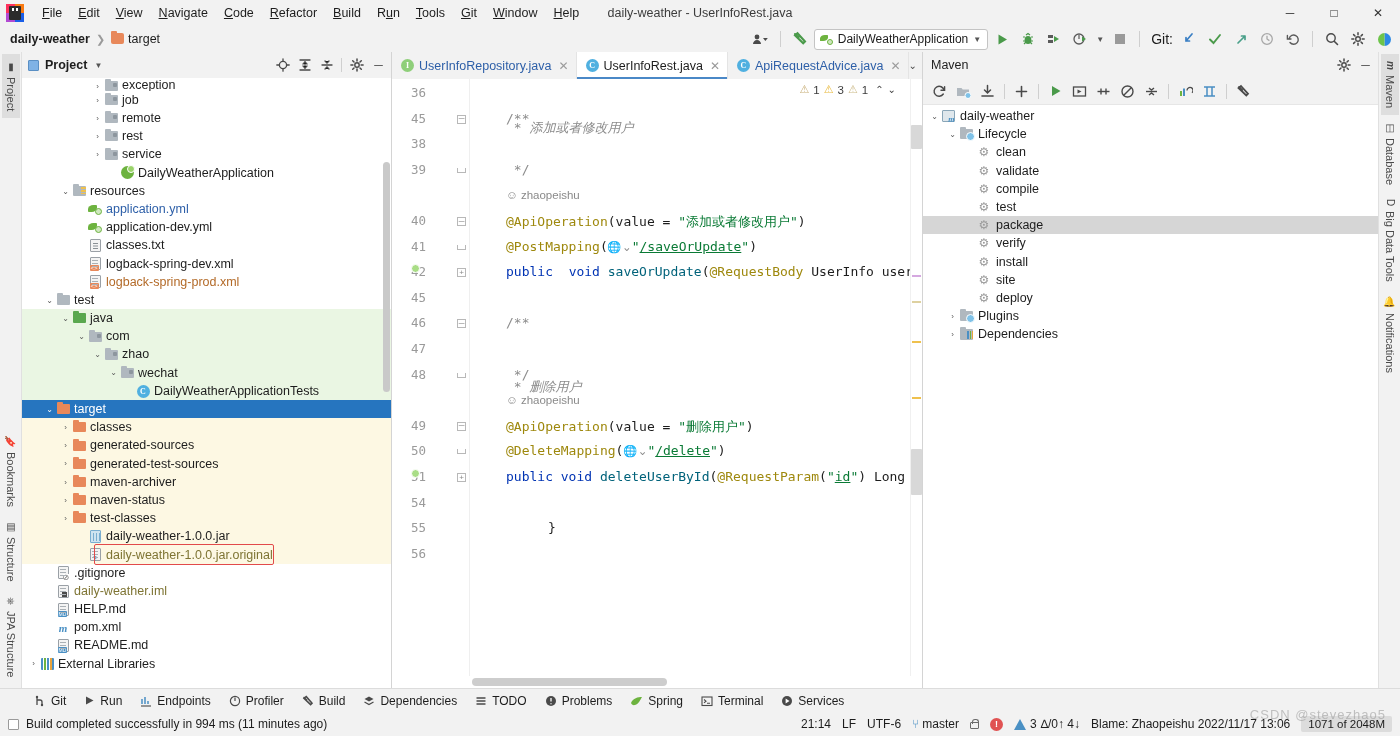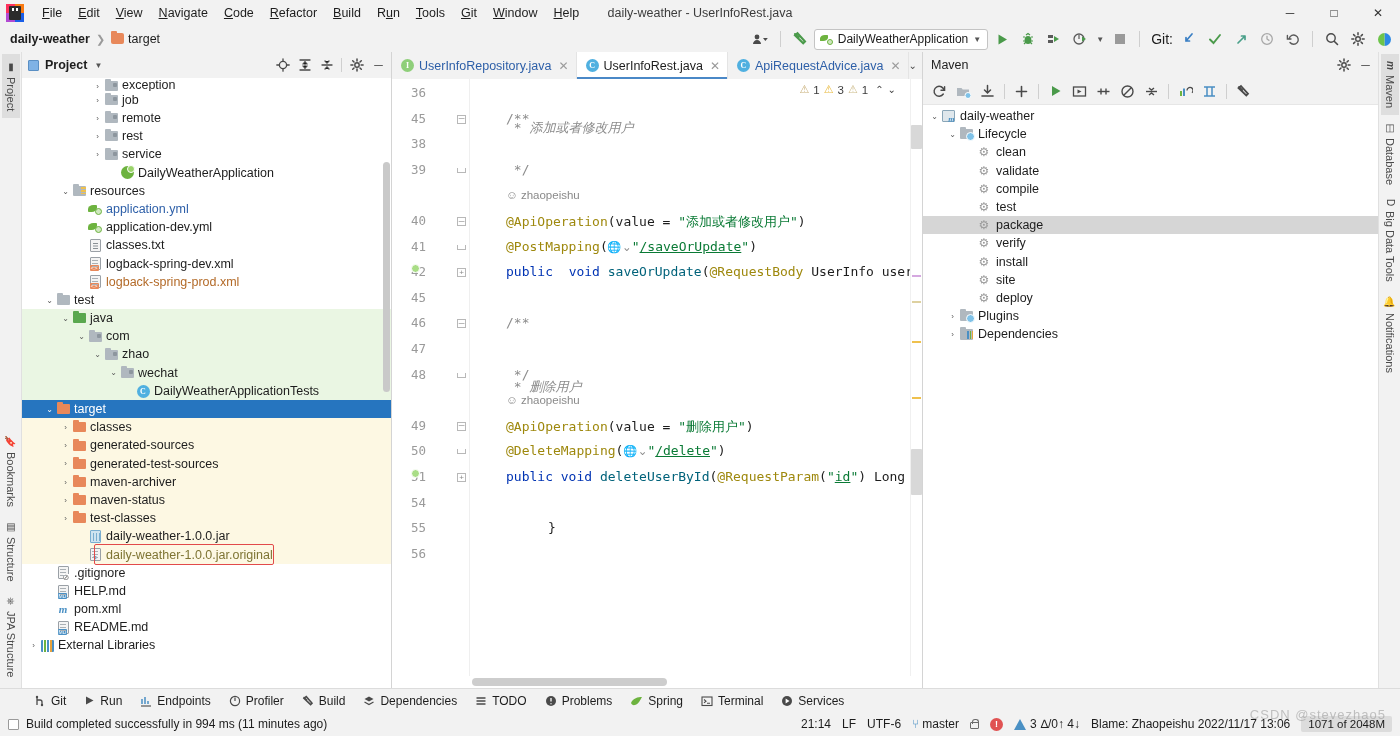--- a/index.html
+++ b/index.html
@@ -627,20 +627,28 @@
             </span>
             <span class="lbl fg-olive">daily-weather-1.0.0.jar.original</span>
           </div>
           <div class="row">
             <span style="width:22px;flex:0 0 22px"></span>
             <span class="arrow"></span>
             <span class="ic">
               <span class="fileic gi"></span>
             </span>
             <span class="lbl fg-plain">.gitignore</span>
+          </div>
+          <div class="row">
+            <span style="width:22px;flex:0 0 22px"></span>
+            <span class="arrow"></span>
+            <span class="ic">
+              <span class="fileic iml"></span>
+            </span>
+            <span class="lbl fg-olive">daily-weather.iml</span>
           </div>
           <div class="row">
             <span style="width:22px;flex:0 0 22px"></span>
             <span class="arrow"></span>
             <span class="ic">
               <span class="fileic md"></span>
             </span>
             <span class="lbl fg-plain">HELP.md</span>
           </div>
           <div class="row">

